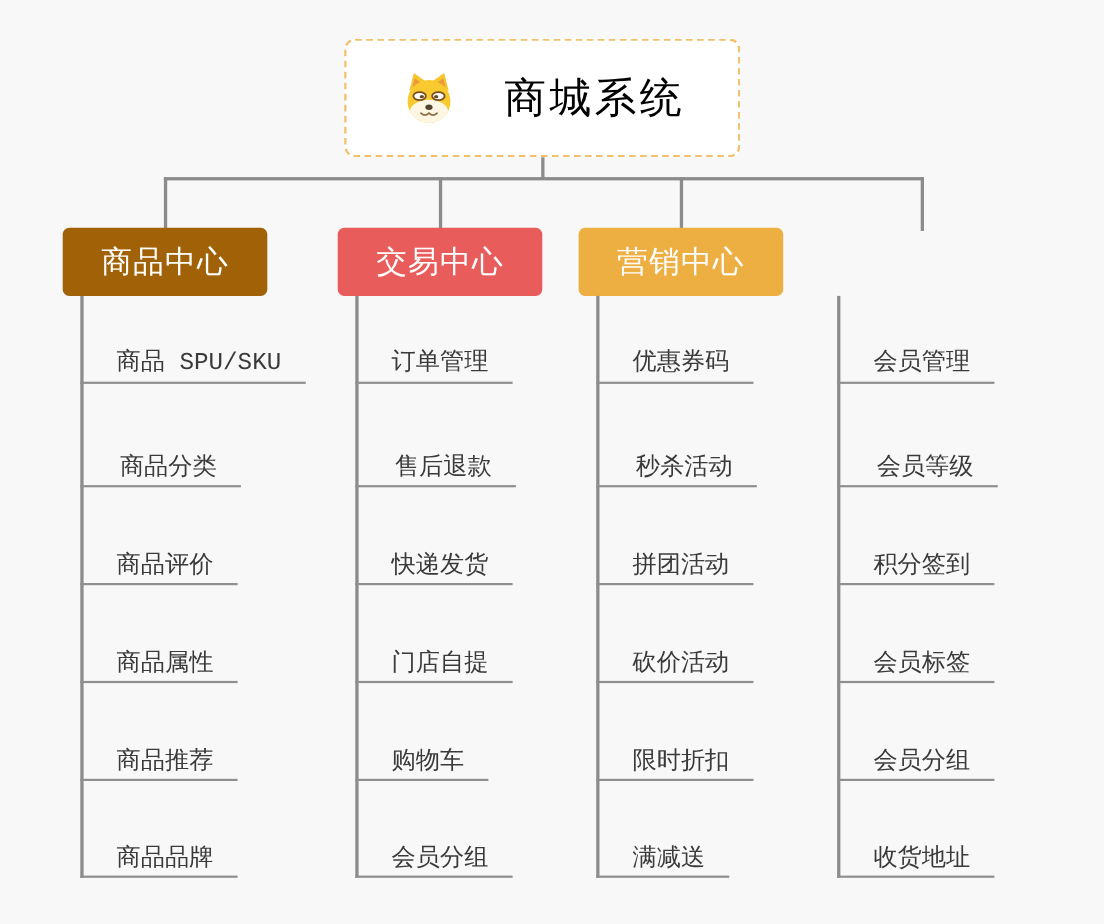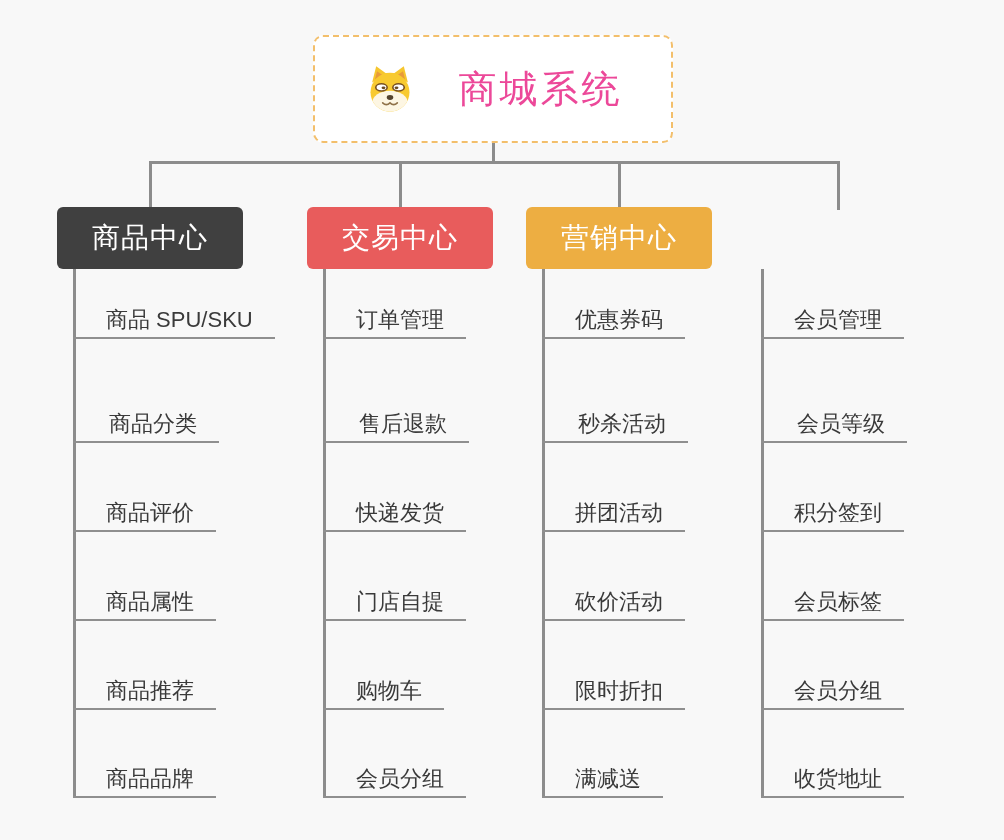--- a/index.html
+++ b/index.html
@@ -11,21 +11,21 @@
   }
   .canvas{position:relative;width:1004px;height:840px;}
 
   
   .root{
     position:absolute;left:313px;top:35px;width:360px;height:108px;
     background:#FFFFFF;border:2px dashed #F3BF6B;border-radius:10px;
     box-sizing:border-box;
     display:flex;align-items:center;justify-content:center;gap:13px;
   }
-  .root-title{font-size:38px;color:#ec4899;letter-spacing:3px;margin-left:30px;}
+  .root-title{font-size:38px;color:#000000;letter-spacing:3px;margin-left:30px;}
   .dog{width:52px;height:50px;flex:0 0 auto;}
 
   
   .line{position:absolute;background:#8C8C8C;}
 
   
   .branch{
     position:absolute;top:207px;width:186px;height:62px;border-radius:6px;
     display:flex;align-items:center;justify-content:center;
     color:#FFFFFF;font-size:28px;letter-spacing:1px;
@@ -41,21 +41,21 @@
   .c1{left:73px;} .c2{left:323px;} .c3{left:542px;} .c4{left:761px;}
 
   .leaf{
     position:absolute;left:-3px;
     white-space:nowrap;
     font-size:22px;color:#3A3A3A;
     height:34px;line-height:34px;
     padding:0 22px 0 33px;
     border-bottom:2px solid #8F8F8F;
   }
-  .leaf:nth-child(1){top:34px;}
+  .leaf:nth-child(1){top:44px;font-family:Liberation Mono, monospace;}
   .leaf:nth-child(2){top:138px;padding-left:36px;}
   .leaf:nth-child(3){top:227px;}
   .leaf:nth-child(4){top:316px;}
   .leaf:nth-child(5){top:405px;}
   .leaf:nth-child(6){top:493px;}
 </style>
 </head>
 <body>
 
 <div class="canvas">
@@ -85,21 +85,21 @@
     <span class="root-title">商城系统</span>
   </div>
 
   <div class="line" style="left:492px;top:143px;width:3px;height:20px;"></div>
   <div class="line" style="left:149px;top:161px;width:691px;height:3px;"></div>
   <div class="line" style="left:149px;top:161px;width:3px;height:49px;"></div>
   <div class="line" style="left:399px;top:161px;width:3px;height:49px;"></div>
   <div class="line" style="left:618px;top:161px;width:3px;height:49px;"></div>
   <div class="line" style="left:837px;top:161px;width:3px;height:49px;"></div>
 
-  <div class="branch b1" style="background-color: #404040; font-family: Liberation Mono, monospace;">
+  <div class="branch b1" style="background-color: #a16207; font-family: Liberation Mono, monospace;">
     <span>商品中心</span>
   </div>
   <div class="branch b2" style="background-color: rgb(232, 92, 92);">
     <span>交易中心</span>
   </div>
   <div class="branch b3" style="background-color: rgb(237, 174, 66);">
     <span>营销中心</span>
   </div>
 
   <div class="col c1">

